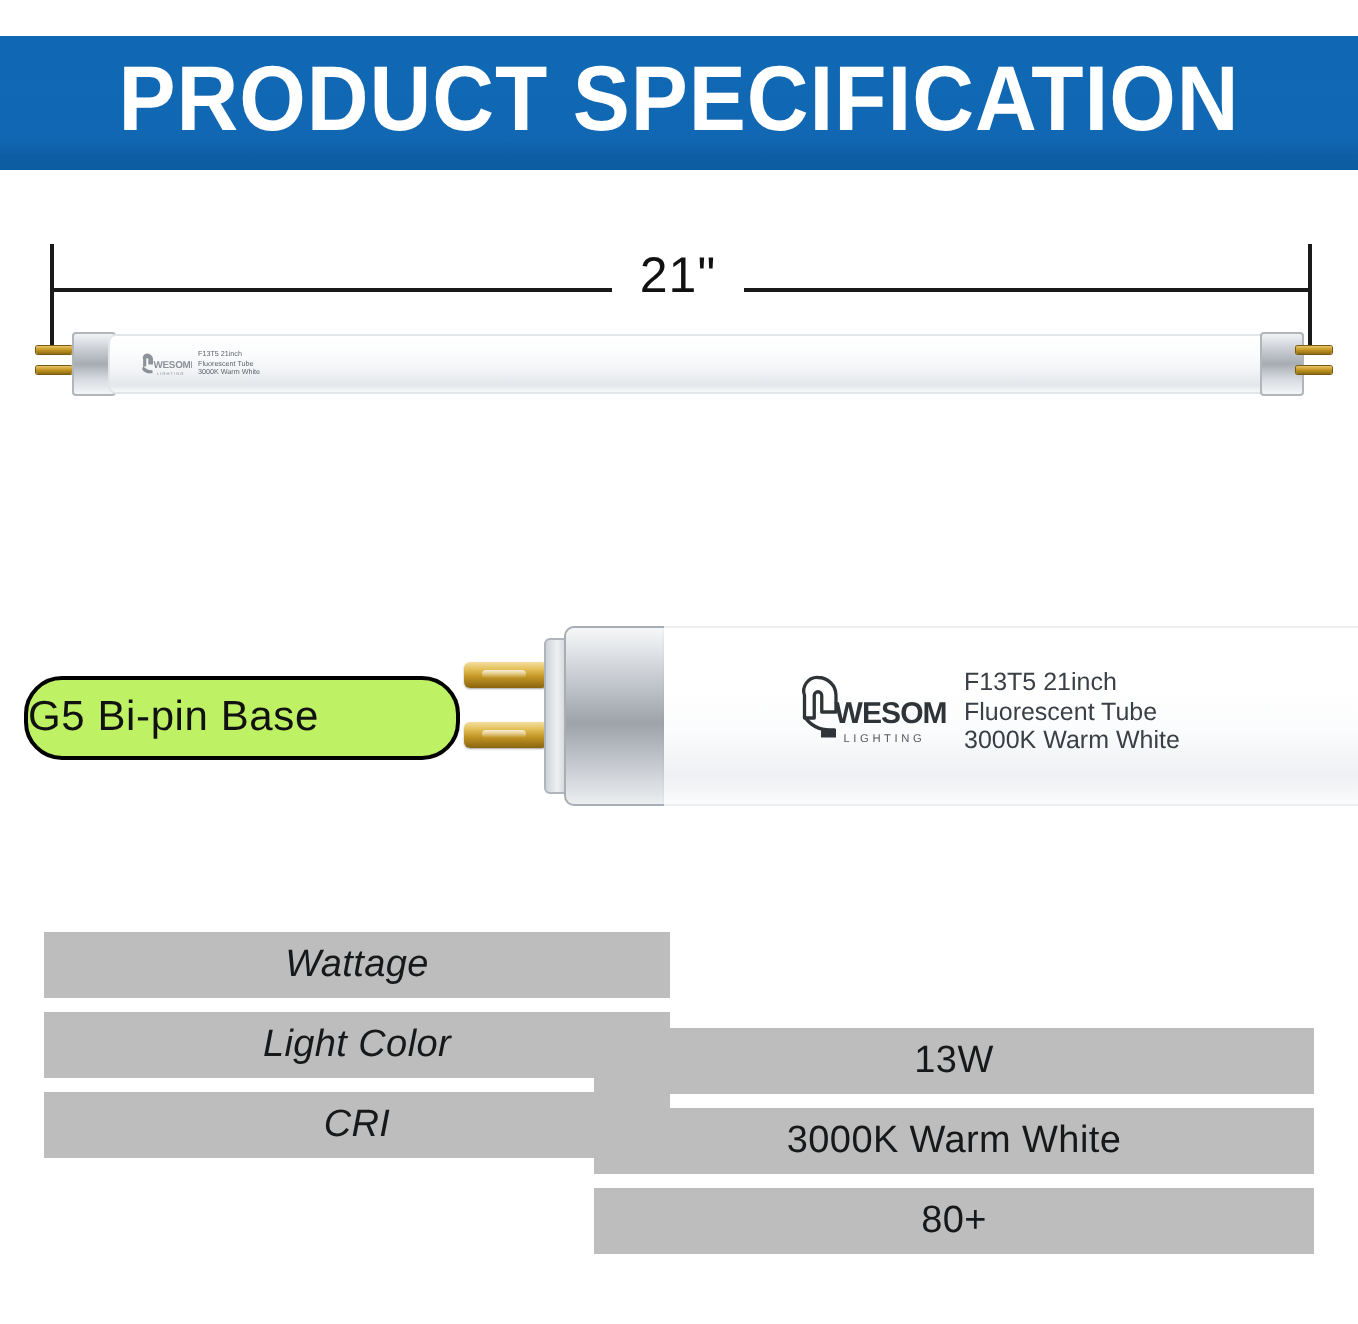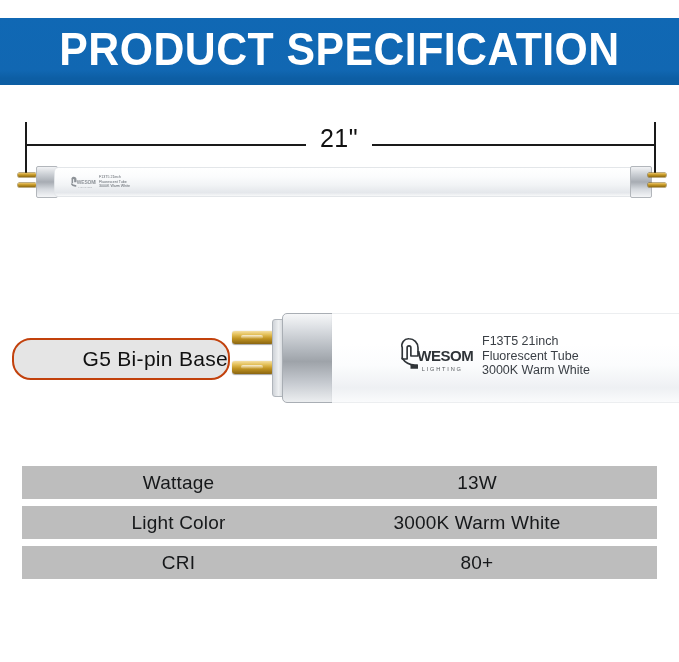--- a/index.html
+++ b/index.html
@@ -75,22 +75,22 @@
   }
   .ts-logo{width:26px;height:15px;flex:none;opacity:.75;}
   .ts-lines{
     font-family:"Liberation Sans", sans-serif;
     font-size:3.6px;line-height:4.6px;color:#5e646b;white-space:nowrap;
   }
 
   
   .pill{
     position:absolute;left:12px;top:338px;width:214px;height:38px;
-    border:2px solid #c2410c;border-radius:19px;background:#e5e5e5;
-    display:flex;align-items:center;justify-content:flex-end;
+    border:2px solid #000000;border-radius:19px;background:#bef264;
+    display:flex;align-items:center;justify-content:flex-start;
   }
   .pill span{
     font-family:"Liberation Sans", sans-serif;
     font-size:21px;color:#111;letter-spacing:0.3px;white-space:nowrap;
   }
 
   
   .tube-big{position:absolute;left:232px;top:305px;width:460px;height:100px;}
   .tb-pins{position:absolute;left:0px;top:26px;width:44px;height:48px;}
   .bigpin{
@@ -138,22 +138,22 @@
   
   .spec-table{position:absolute;left:0;top:466px;width:679px;}
   .spec-row{position:relative;height:33px;margin-bottom:7px;}
   .cell{
     position:absolute;top:0;height:33px;
     background:#bdbdbd;
     display:flex;align-items:center;justify-content:center;
     font-family:"Liberation Sans", sans-serif;
     font-size:19px;color:#16181a;letter-spacing:0.2px;white-space:nowrap;
   }
-  .cell.k{left:22px;width:313px;}
-  .cell.v{left:297px;width:360px;}
+  .cell.k{left:22px;width:313px;font-style:italic;}
+  .cell.v{left:297px;width:360px;margin-top:48px;}
 </style>
 </head>
 <body>
 
 <div class="banner">
   <div class="banner-title">PRODUCT SPECIFICATION</div>
 </div>
 
 <div class="dim-wrap">
   <div class="dim-tick left"></div>

